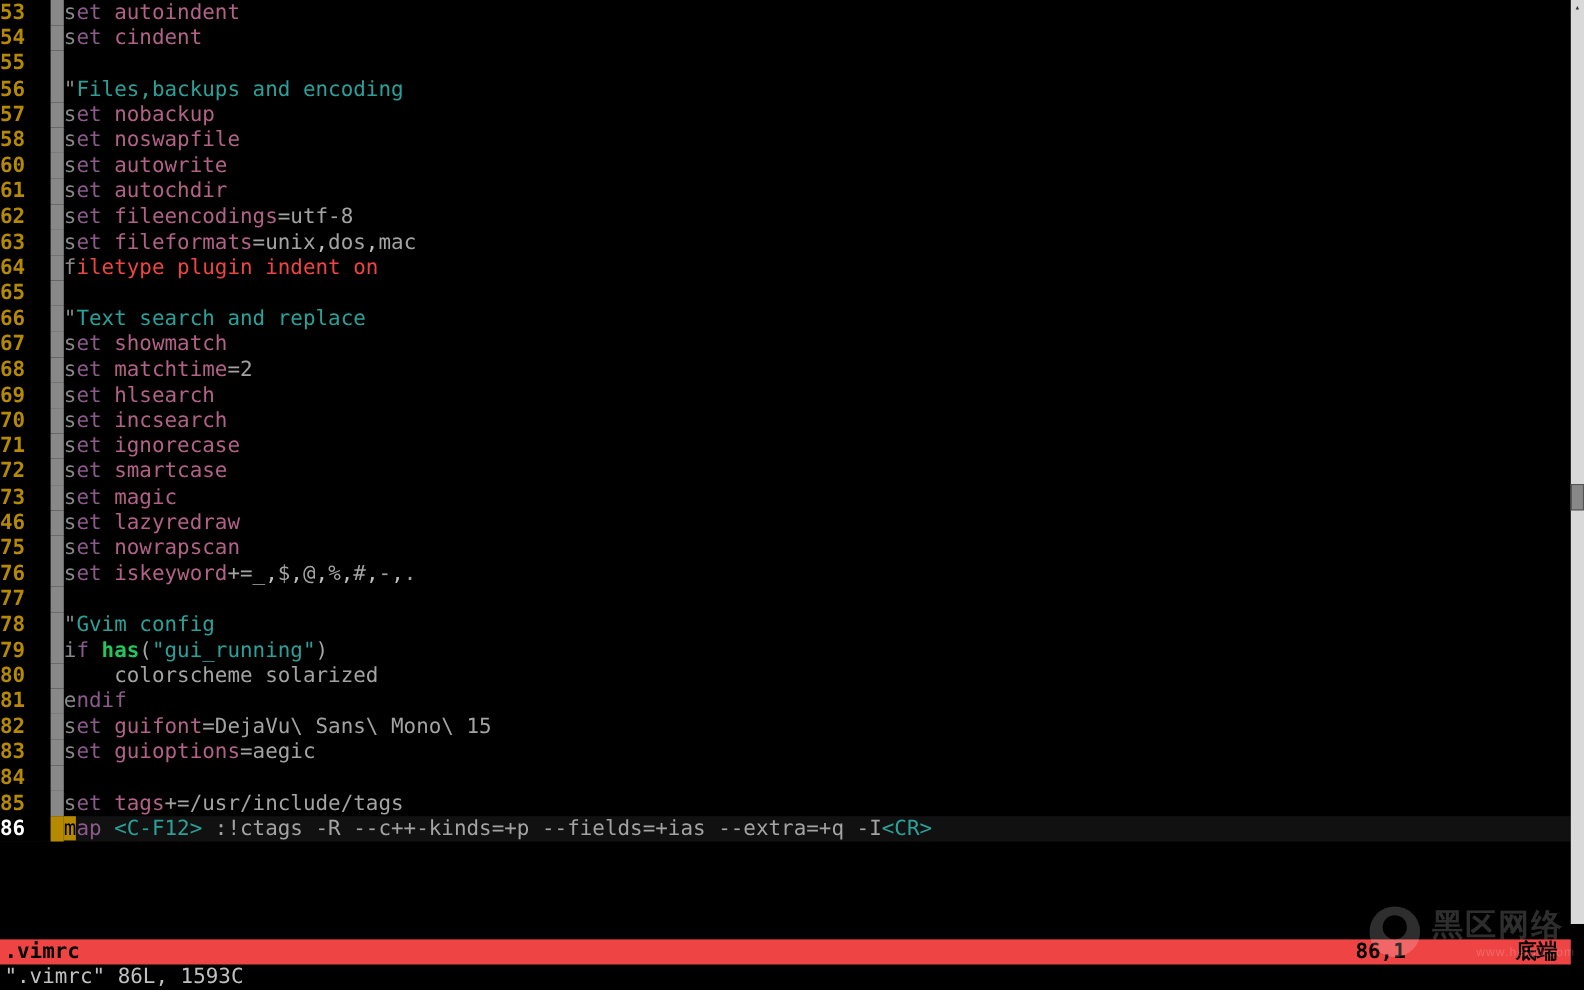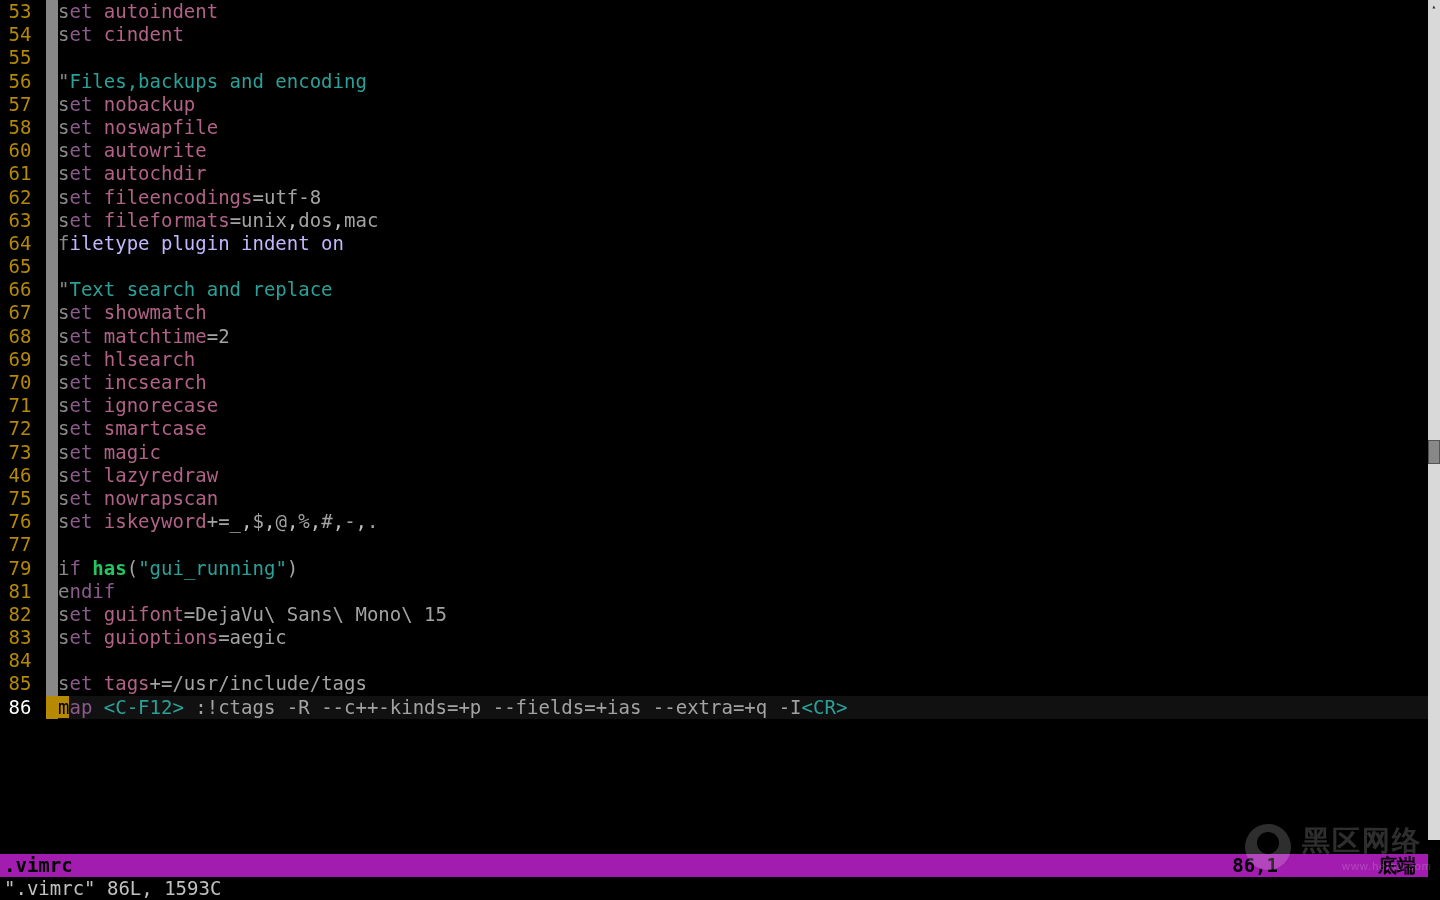--- a/index.html
+++ b/index.html
@@ -24,55 +24,55 @@
     overflow: hidden;
   }
   .line {
     display: flex;
     height: 23.2px;
     line-height: 23.2px;
     white-space: pre;
   }
   .lineno {
     width: 46px;
-    text-align: center;
+    text-align: left;
     padding-right: 6px;
     color: #b58900;
-    font-weight: normal;
+    font-weight: bold;
     background: #000;
   }
   .gutter {
     width: 12px;
     background: #888;
   }
   .gutter.cursor {
     background: #b58900;
   }
   .code {
     padding-left: 0;
   }
   .current-line {
     background: #111;
   }
   .current-line .code { text-decoration-color: #888; }
   .current-line .lineno { color: #fff; background:#000;}
   .c-comment { color: #2aa198; }
   .c-set { color: #8b5a8b; }
   .c-option { color: #b16286; }
-  .c-filetype { color: #c4b5fd; }
+  .c-filetype { color: #ef4444; }
   .c-keyword { color: #22c55e; font-weight: bold; }
   .c-plain { color: #a3a3a3; }
   .c-string { color: #2aa198; }
   .c-special { color: #2aa198; }
   .c-op { color: #c0c0c0; }
   .c-firstchar { color:#888; }
 
   .status-bar {
     height: 23px;
-    background: #a21caf;
+    background: #ef4444;
     color: #000;
     display: flex;
     font-weight: bold;
     line-height: 23px;
     padding: 0 4px;
   }
   .status-left { flex: 1; }
   .status-right { padding-right: 8px; }
   .message-line {
     height: 23px;
@@ -154,21 +154,23 @@
       <div class="line"><span class="lineno">68</span><span class="gutter"></span><span class="code"><span class="c-firstchar">s</span><span class="c-set">et </span><span class="c-option">matchtime</span><span class="c-plain">=2</span></span></div>
       <div class="line"><span class="lineno">69</span><span class="gutter"></span><span class="code"><span class="c-firstchar">s</span><span class="c-set">et </span><span class="c-option">hlsearch</span></span></div>
       <div class="line"><span class="lineno">70</span><span class="gutter"></span><span class="code"><span class="c-firstchar">s</span><span class="c-set">et </span><span class="c-option">incsearch</span></span></div>
       <div class="line"><span class="lineno">71</span><span class="gutter"></span><span class="code"><span class="c-firstchar">s</span><span class="c-set">et </span><span class="c-option">ignorecase</span></span></div>
       <div class="line"><span class="lineno">72</span><span class="gutter"></span><span class="code"><span class="c-firstchar">s</span><span class="c-set">et </span><span class="c-option">smartcase</span></span></div>
       <div class="line"><span class="lineno">73</span><span class="gutter"></span><span class="code"><span class="c-firstchar">s</span><span class="c-set">et </span><span class="c-option">magic</span></span></div>
       <div class="line"><span class="lineno">46</span><span class="gutter"></span><span class="code"><span class="c-firstchar">s</span><span class="c-set">et </span><span class="c-option">lazyredraw</span></span></div>
       <div class="line"><span class="lineno">75</span><span class="gutter"></span><span class="code"><span class="c-firstchar">s</span><span class="c-set">et </span><span class="c-option">nowrapscan</span></span></div>
       <div class="line"><span class="lineno">76</span><span class="gutter"></span><span class="code"><span class="c-firstchar">s</span><span class="c-set">et </span><span class="c-option">iskeyword</span><span class="c-plain">+=_</span><span class="c-op">,</span><span class="c-plain">$</span><span class="c-op">,</span><span class="c-plain">@</span><span class="c-op">,</span><span class="c-plain">%</span><span class="c-op">,</span><span class="c-plain">#</span><span class="c-op">,</span><span class="c-plain">-</span><span class="c-op">,</span><span class="c-plain">.</span></span></div>
       <div class="line"><span class="lineno">77</span><span class="gutter"></span><span class="code"></span></div>
+      <div class="line"><span class="lineno">78</span><span class="gutter"></span><span class="code"><span class="c-firstchar">"</span><span class="c-comment">Gvim config</span></span></div>
       <div class="line"><span class="lineno">79</span><span class="gutter"></span><span class="code"><span class="c-firstchar">i</span><span class="c-set">f </span><span class="c-keyword">has</span><span class="c-plain">(</span><span class="c-string">"gui_running"</span><span class="c-plain">)</span></span></div>
+      <div class="line"><span class="lineno">80</span><span class="gutter"></span><span class="code"><span class="c-plain">    colorscheme </span><span class="c-plain">solarized</span></span></div>
       <div class="line"><span class="lineno">81</span><span class="gutter"></span><span class="code"><span class="c-firstchar">e</span><span class="c-set">ndif</span></span></div>
       <div class="line"><span class="lineno">82</span><span class="gutter"></span><span class="code"><span class="c-firstchar">s</span><span class="c-set">et </span><span class="c-option">guifont</span><span class="c-plain">=DejaVu\ Sans\ Mono\ 15</span></span></div>
       <div class="line"><span class="lineno">83</span><span class="gutter"></span><span class="code"><span class="c-firstchar">s</span><span class="c-set">et </span><span class="c-option">guioptions</span><span class="c-plain">=aegic</span></span></div>
       <div class="line"><span class="lineno">84</span><span class="gutter"></span><span class="code"></span></div>
       <div class="line"><span class="lineno">85</span><span class="gutter"></span><span class="code"><span class="c-firstchar">s</span><span class="c-set">et </span><span class="c-option">tags</span><span class="c-plain">+=/usr/include/tags</span></span></div>
       <div class="line current-line"><span class="lineno">86</span><span class="gutter cursor"></span><span class="code"><span class="c-plain" style="background: rgb(181, 137, 0); color: rgb(0, 0, 0);">m</span><span class="c-set">ap </span><span class="c-special">&lt;C-F12&gt;</span><span class="c-plain"> :!ctags -R --c++-kinds=+p --fields=+ias --extra=+q -I</span><span class="c-special">&lt;CR&gt;</span></span></div>
     </div>
   <div class="status-bar">
     <span class="status-left">.vimrc</span>
     <span>86,1</span>

